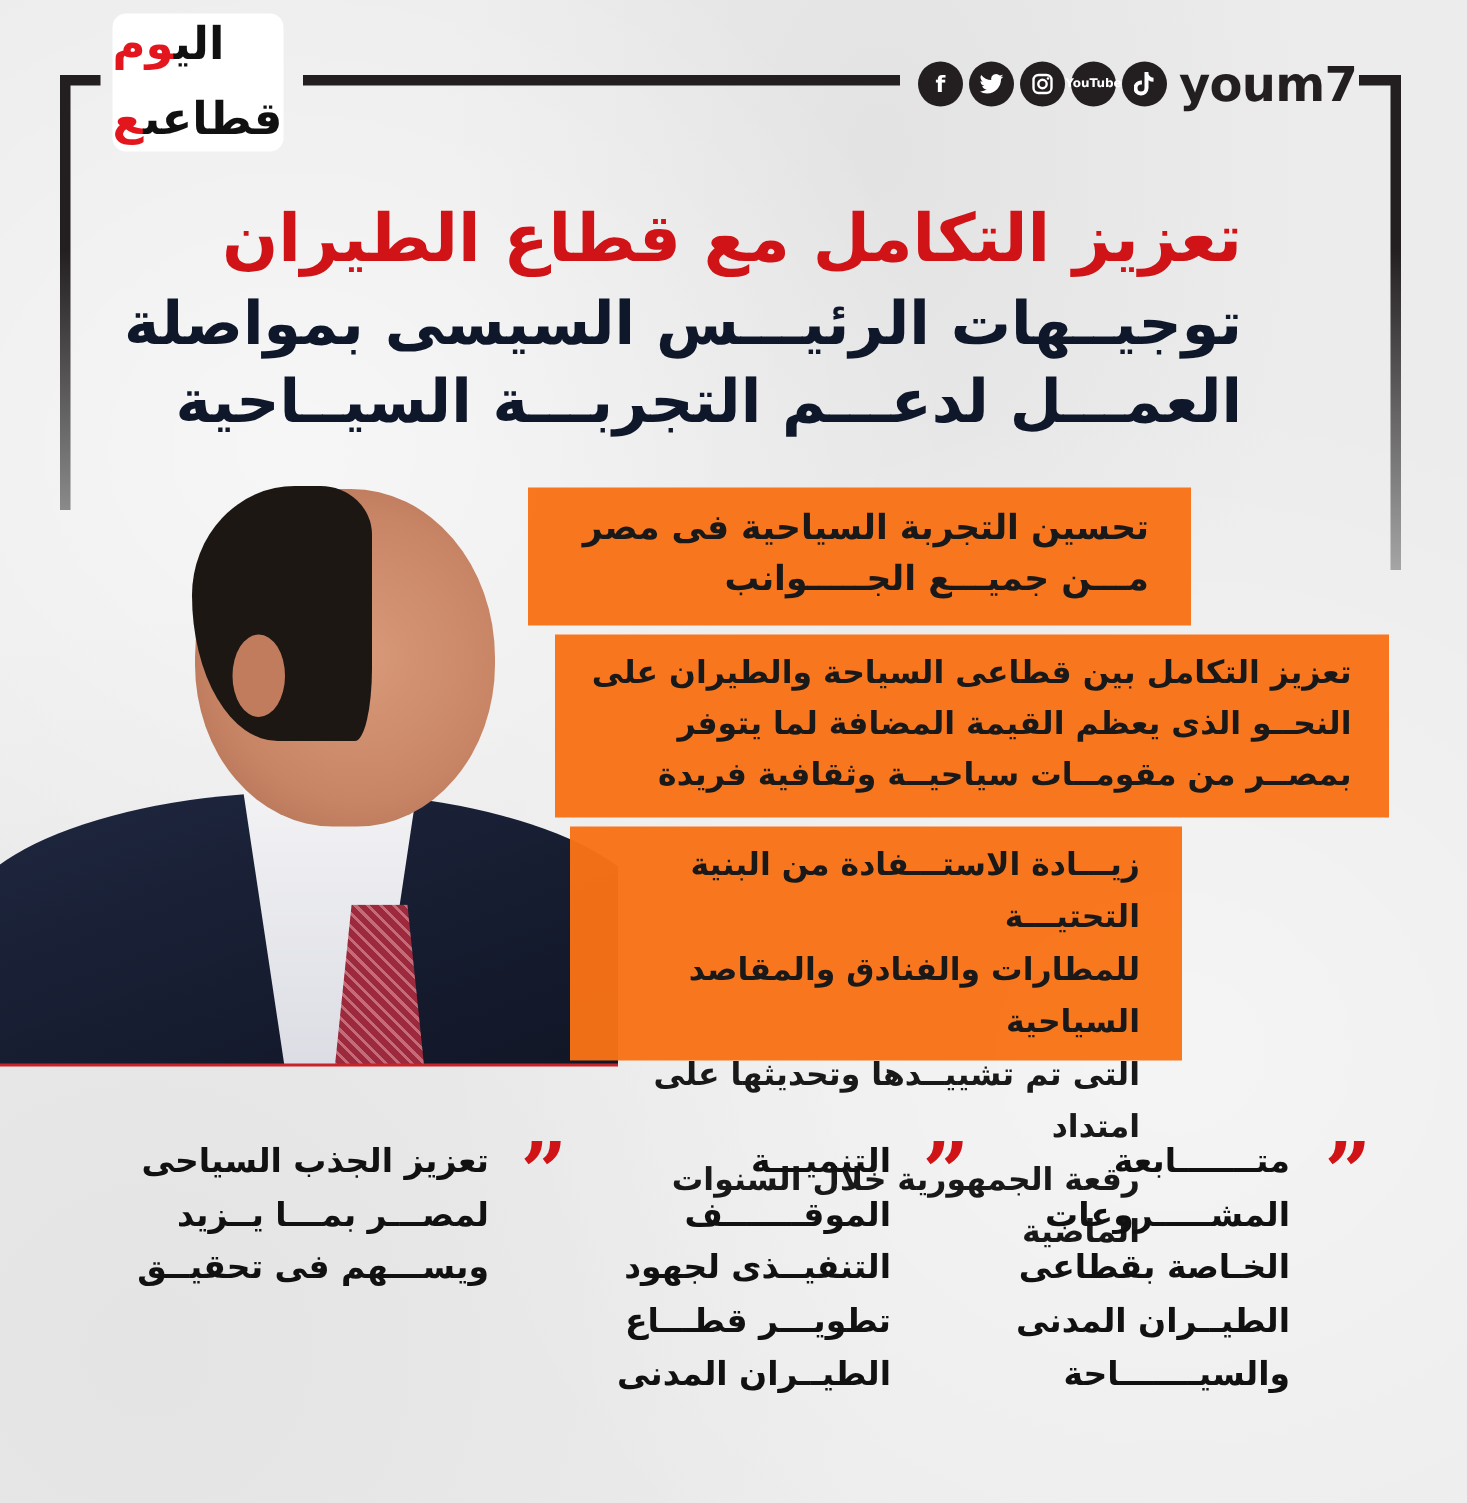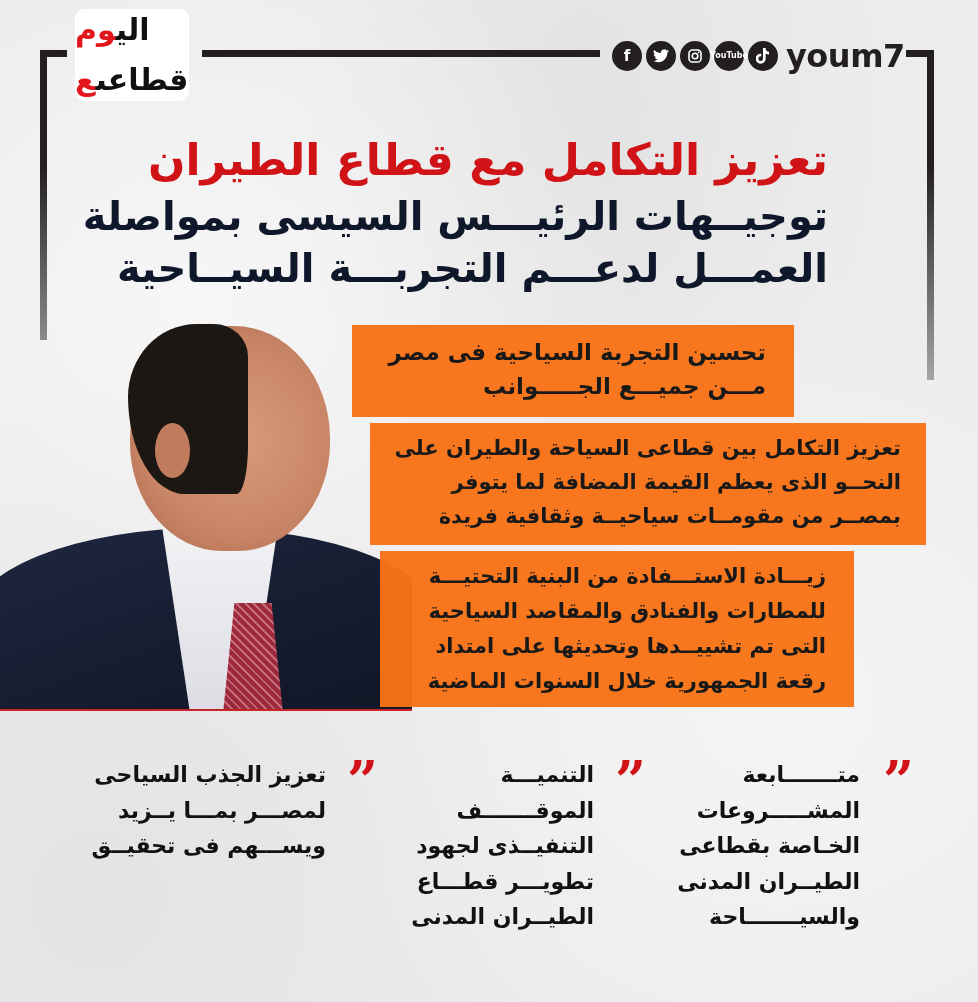--- a/index.html
+++ b/index.html
@@ -101,21 +101,21 @@
 
     
     .point-box {
       position: absolute; background: #f97316; direction: rtl; text-align: right;
       font-family: "DejaVu Sans", sans-serif; font-weight: bold; color: #111;
       opacity: 0.96;
     }
     .point-box .txt { display: block; }
     #pb1 { left: 352px; top: 325px; width: 442px; height: 92px; padding: 10px 28px 0 0; font-size: 23px; line-height: 34px; }
     #pb2 { left: 345px; top: 423px; width: 556px; height: 122px; padding: 8px 25px 0 0; font-size: 21px; line-height: 34px; margin-left: 25px; }
-    #pb3 { left: 380px; top: 551px; width: 474px; height: 156px; padding: 8px 28px 0 0; font-size: 21px; line-height: 35px; }
+    #pb3 { left: 380px; top: 551px; width: 408px; height: 156px; padding: 8px 28px 0 0; font-size: 21px; line-height: 35px; }
 
     
     .col {
       position: absolute; top: 757px; direction: rtl; text-align: right;
       font-family: "DejaVu Sans", sans-serif; font-weight: bold; font-size: 22px; line-height: 35.5px; color: #111;
     }
     .col .quote {
       position: absolute; top: 4px; color: #d01317; font-size: 54px; line-height: 40px; font-family: "DejaVu Serif", serif;
       letter-spacing: -6px;
     }

